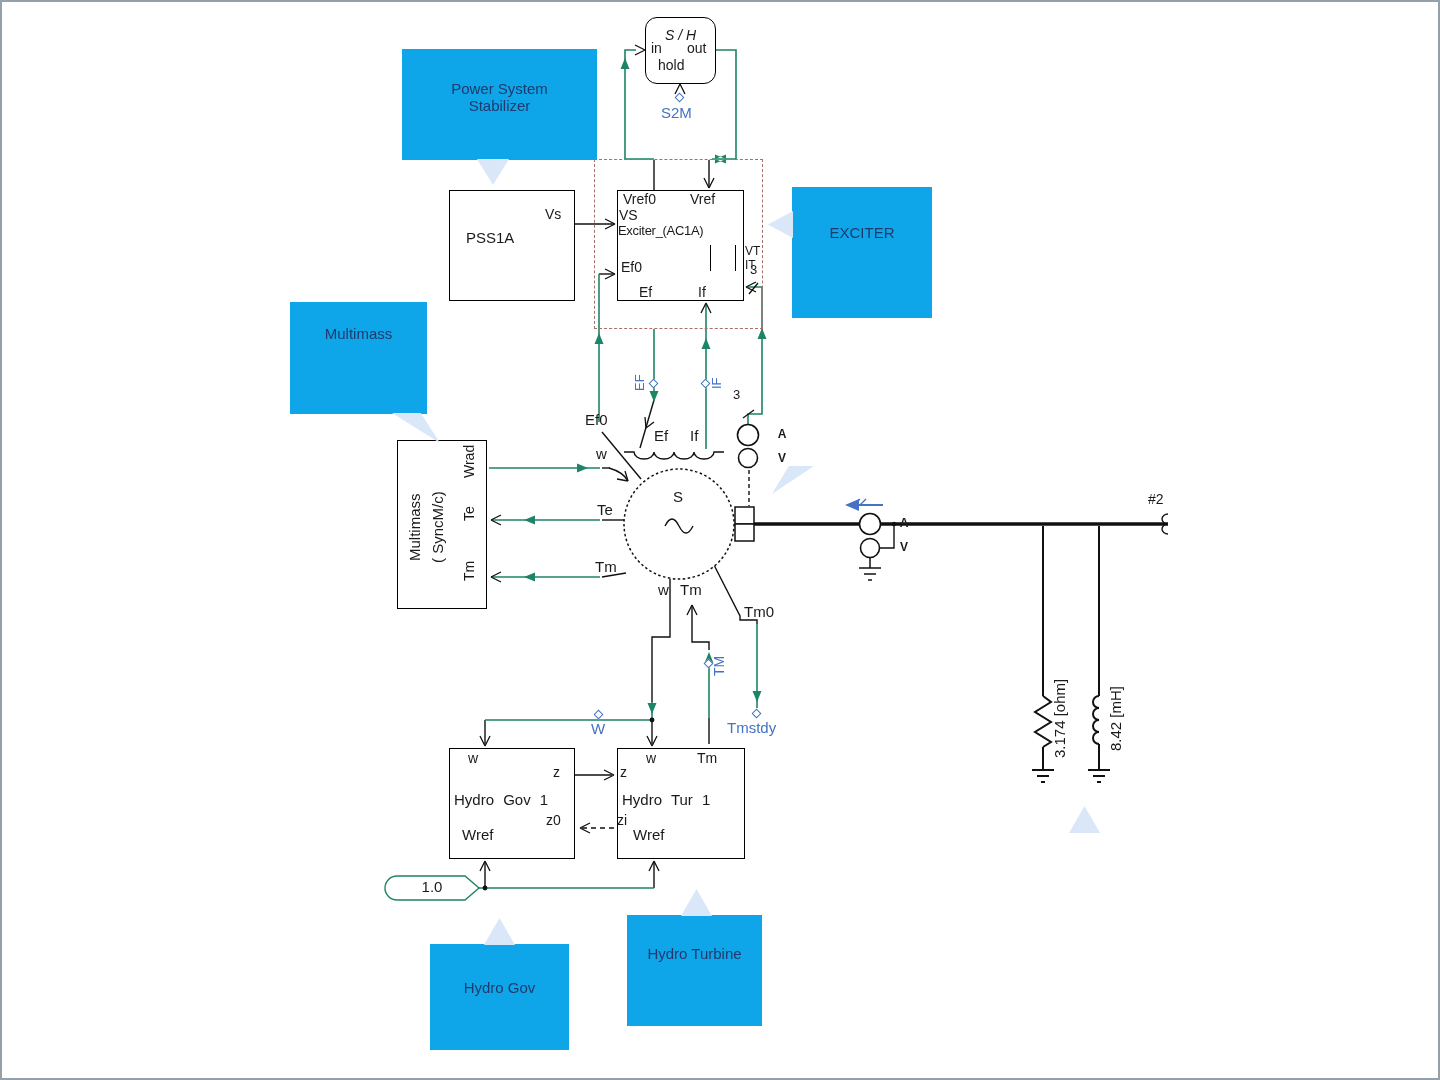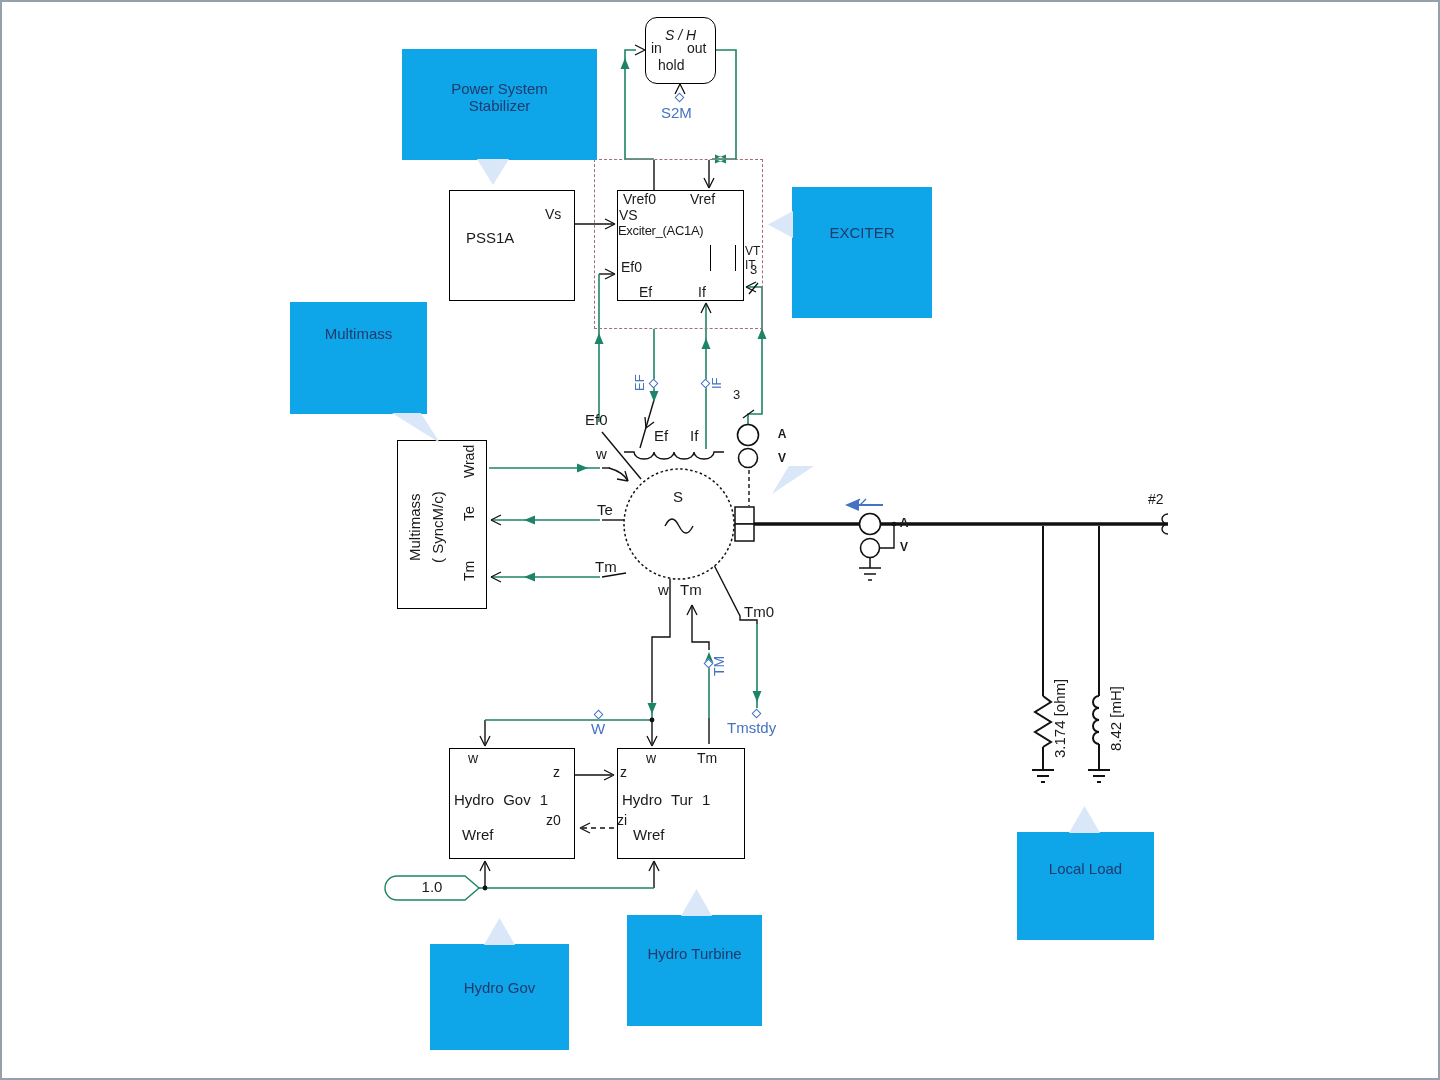--- a/index.html
+++ b/index.html
@@ -282,18 +282,15 @@
   <div class="callout" style="left:428px;top:942px;width:139px;height:106px;padding-bottom:20px;">
     <span>Hydro Gov</span>
   </div>
   <div class="tail" style="left:482px;top:916px;width:31px;height:27px;clip-path:polygon(50% 0,100% 100%,0 100%);"></div>
 
   <div class="callout" style="left:625px;top:913px;width:135px;height:111px;padding-bottom:35px;">
     <span>Hydro Turbine</span>
   </div>
   <div class="tail" style="left:679px;top:887px;width:31px;height:27px;clip-path:polygon(50% 0,100% 100%,0 100%);"></div>
 
-  <div class="callout" style="left:1015px;top:830px;width:137px;height:108px;padding-bottom:35px;">
-    <span>Local Load</span>
-  </div>
   <div class="tail" style="left:1067px;top:804px;width:31px;height:27px;clip-path:polygon(50% 0,100% 100%,0 100%);"></div>
 
 </div>
 
 </body></html>

